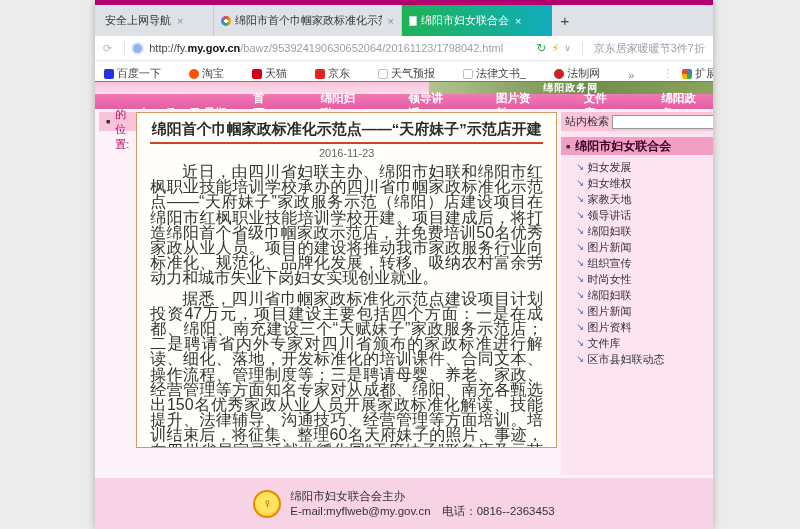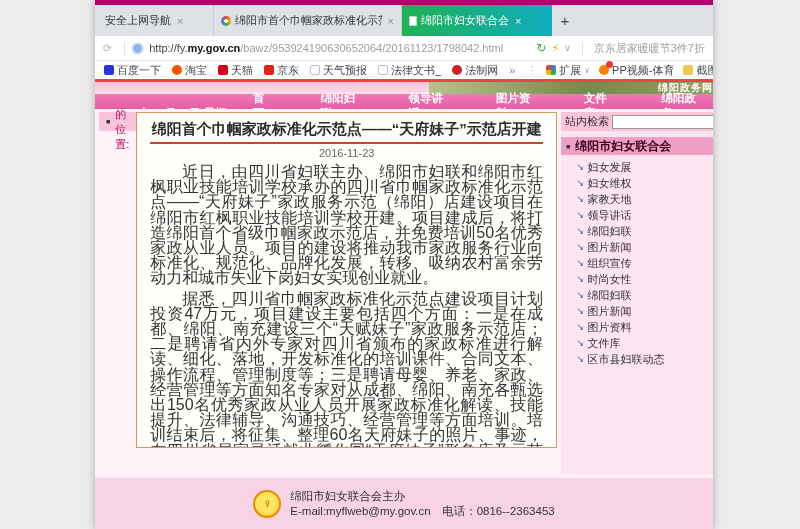--- a/index.html
+++ b/index.html
@@ -35,22 +35,22 @@
   .url { white-space:nowrap; overflow:hidden; }
   .url .scheme { color:#444; }
   .url .host { color:#111; font-weight:bold; }
   .url .path { color:#9aa0a6; }
   .addr-right { margin-left:auto; display:flex; align-items:center; gap:5px; }
   .ic-refresh { color:#2fae4a; font-size:12px; }
   .ic-bolt { color:#f0a818; font-size:11px; }
   .ic-chev { color:#9aa0a6; font-size:9px; }
   .hotsearch { color:#9aa0a6; font-size:11px; white-space:nowrap; }
 
-  .bookbar { height:21px; background:#fff; border-bottom:3px solid #ef4444; display:flex; align-items:center;
-             gap:11px; padding:0 9px; font-size:11px; color:#444; white-space:nowrap; }
+  .bookbar { height:21px; background:#fff; border-bottom:1px solid #ef4444; display:flex; align-items:flex-end;
+             gap:28px; padding:0 9px; font-size:11px; color:#444; white-space:nowrap; }
   .bm { display:flex; align-items:center; gap:3px; }
   .bmi { width:10px; height:10px; border-radius:2px; flex:0 0 auto; }
   .i-baidu { background:#2932e1; }
   .i-taobao { background:#ff5000; border-radius:50%; }
   .i-tmall { background:#d6001c; }
   .i-jd { background:#e1251b; }
   .i-page { background:#fff; border:1px solid #b9bec4; }
   .i-fazhi { background:#c22; border-radius:50%; }
   .i-grid { background:conic-gradient(#3a7bd5 0 25%,#34a853 0 50%,#f5b400 0 75%,#e8443a 0); border-radius:2px; }
   .i-pp { background:#ff7f00; border-radius:50%; position:relative; }
@@ -59,21 +59,21 @@
   .more { color:#888; }
   .tools { margin-left:auto; display:flex; align-items:center; gap:9px; }
   .tool { display:flex; align-items:center; gap:3px; color:#444; }
   .tool .chev { color:#9aa0a6; font-size:8px; }
   .dots { color:#b9bec4; }
 
   
   .banner { height:12px; display:flex; }
   .banner .bleft { flex:0 0 54%; background:linear-gradient(180deg,#f6c3da,#fbdcea); }
   .banner .bright { flex:1; background:linear-gradient(90deg,#b3c48e,#6f8d4a 55%,#8aa45f);
-                    display:flex; align-items:center; justify-content:flex-end; padding-right:0; }
+                    display:flex; align-items:center; justify-content:center; padding-right:0; }
   .banner .bright span { color:#fff; font-size:10px; font-weight:bold; letter-spacing:1px; }
 
   .navbar { height:27px; background:linear-gradient(180deg,#f07ab4,#dc4694); display:flex; align-items:flex-end;
             color:#fff; font-size:11.5px; font-weight:bold; }
   .nav-date { padding-left:20px; width:158px; flex:0 0 auto; }
   .nav-items { flex:1; display:flex; justify-content:space-evenly; padding-right:12px;gap:48px; }
   .nav-item { cursor:pointer; }
 
   .content { position:absolute; top:109px; left:0; right:0; bottom:51px; background:#fdf2f8;
              padding:3px 4px; display:flex; gap:4px; overflow:hidden; }

